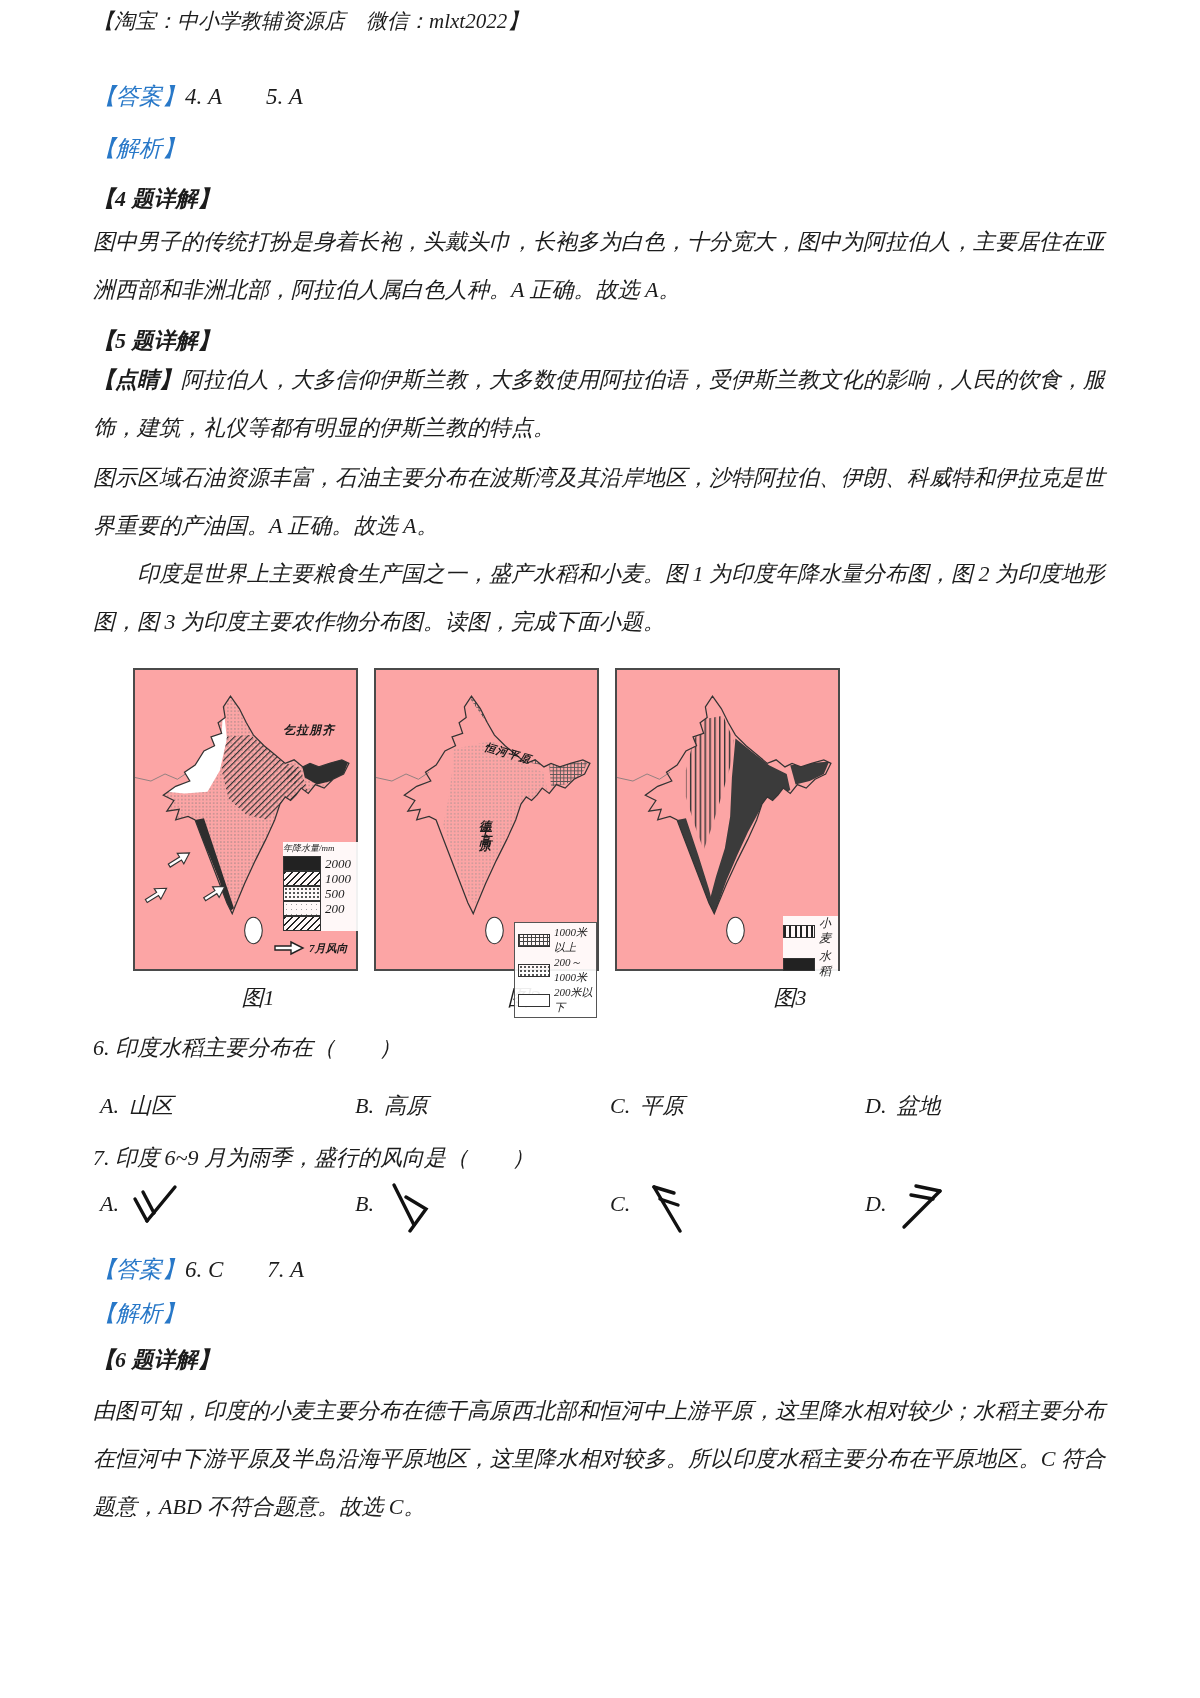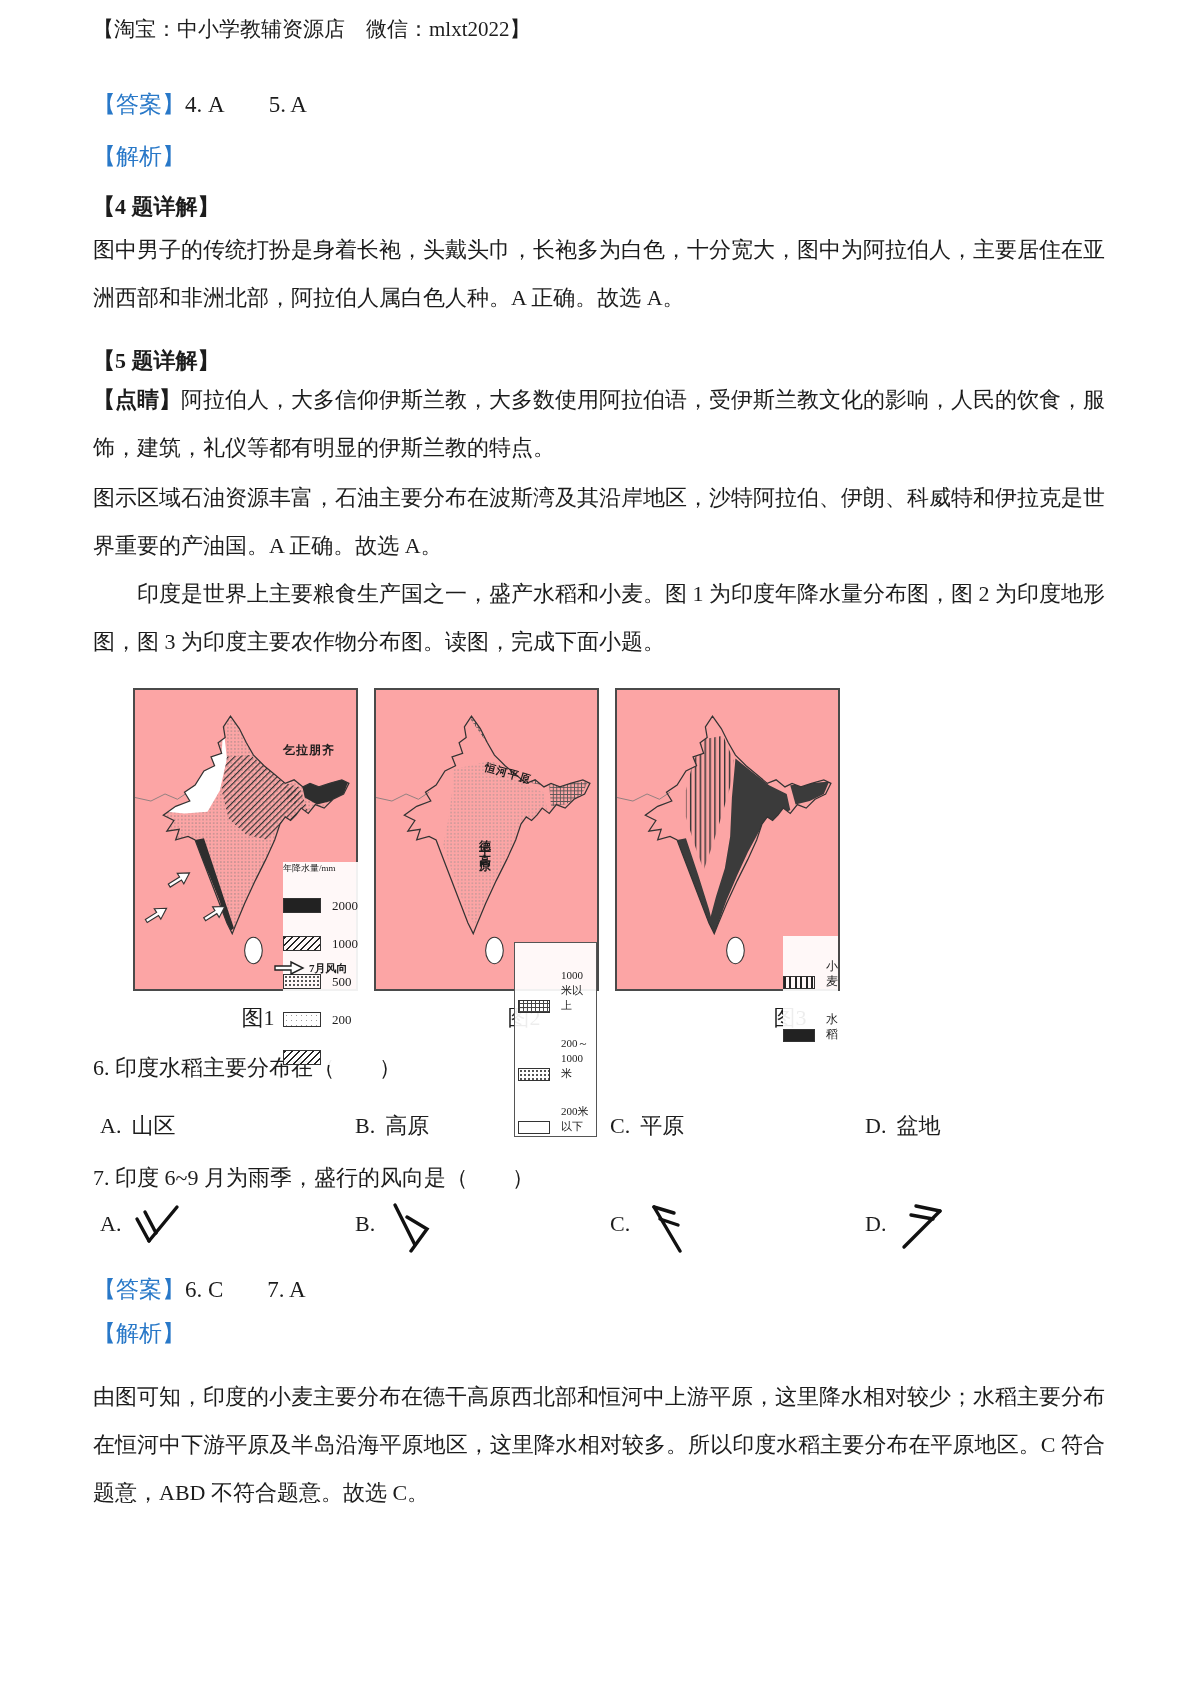--- a/index.html
+++ b/index.html
@@ -1,38 +1,38 @@
 <!DOCTYPE html>
 <html><head>
 <meta charset="utf-8">
 <style>
   html,body{margin:0;padding:0;background:#9a9a9a;}
   .page{position:relative;width:1200px;height:1698px;margin:0 auto;background:#ffffff;
         font-family:"Liberation Serif","DejaVu Serif",serif;color:#1c1c1c;overflow:hidden;}
-  .content{padding:16px 95px 0 93px;}
+  .content{padding:8px 95px 0 93px;font-style:italic;}
   .header-line{font-size:21px;line-height:26px;}
   .ansline{font-size:23px;line-height:30px;}
   .blue{color:#2878c8;}
   .ansline .aval{margin-right:44px;}
   .secTitle{font-size:22px;line-height:30px;font-weight:bold;}
   .para{font-size:22px;line-height:48px;text-align:justify;}
   .para .tiplabel{font-weight:bold;}
   .indent{text-indent:2em;}
   .mt48{margin-top:48px;} .mt22{margin-top:22px;} .mt20{margin-top:20px;}
   .mt16{margin-top:16px;} .mt14{margin-top:14px;}
-  .mt8{margin-top:24px;}  .mt4{margin-top:4px;}  .mt2{margin-top:2px;}  .mt0{margin-top:0;}
+  .mt8{margin-top:12px;}  .mt4{margin-top:4px;}  .mt2{margin-top:2px;}  .mt0{margin-top:0;}
   
   .figrow{display:flex;gap:16px;margin-left:40px;margin-top:22px;}
   .panel{position:relative;width:225px;height:303px;border:2px solid #4a4a4a;background:#fca5a5;box-sizing:border-box;}
   .panel svg.map{position:absolute;left:0;top:0;width:100%;height:100%;}
   .maplabel{position:absolute;font-size:12px;font-weight:bold;letter-spacing:1px;white-space:nowrap;}
   .vlabel{position:absolute;writing-mode:vertical-rl;font-size:12px;letter-spacing:7px;font-weight:bold;}
   .legend{position:absolute;background:rgba(255,255,255,.92);}
   .leg-title{font-size:9px;margin-bottom:1px;}
-  .legrow{display:flex;align-items:flex-end;gap:11px;margin-top:23px;}
+  .legrow{display:flex;align-items:center;gap:4px;}
   .sw{width:38px;height:15px;border:1px solid #333;box-sizing:border-box;flex:0 0 auto;}
   .sw2{width:32px;height:13px;}
   .sw-dark{background:#222;}
   .sw-hatch{background:repeating-linear-gradient(135deg,#222 0 1.5px,transparent 1.5px 5px);}
   .sw-dots{background-image:radial-gradient(#555 1px,transparent 1.2px);background-size:4px 4px;}
   .sw-dotslight{background-image:radial-gradient(#9a9a9a .8px,transparent 1px);background-size:5px 5px;}
   .sw-cross{background:repeating-linear-gradient(0deg,#444 0 1px,transparent 1px 4px),
                        repeating-linear-gradient(90deg,#444 0 1px,transparent 1px 4px);}
   .sw-vstripe{background:repeating-linear-gradient(90deg,#222 0 1.6px,transparent 1.6px 5.5px);}
   .legnum{font-size:13px;line-height:15px;}
@@ -285,16 +285,17 @@
   </div>
 
   <div class="ansline mt16">
     <span class="blue">【答案】</span><span class="aval">6. C</span><span>7. A</span>
   </div>
 
   <div class="ansline mt14">
     <span class="blue">【解析】</span>
   </div>
 
+  <div class="secTitle mt16">【6 题详解】</div>
   <div class="para mt8">由图可知，印度的小麦主要分布在德干高原西北部和恒河中上游平原，这里降水相对较少；水稻主要分布在恒河中下游平原及半岛沿海平原地区，这里降水相对较多。所以印度水稻主要分布在平原地区。C 符合题意，ABD 不符合题意。故选 C。</div>
 
  </div>
 </div>
 
 </body></html>

